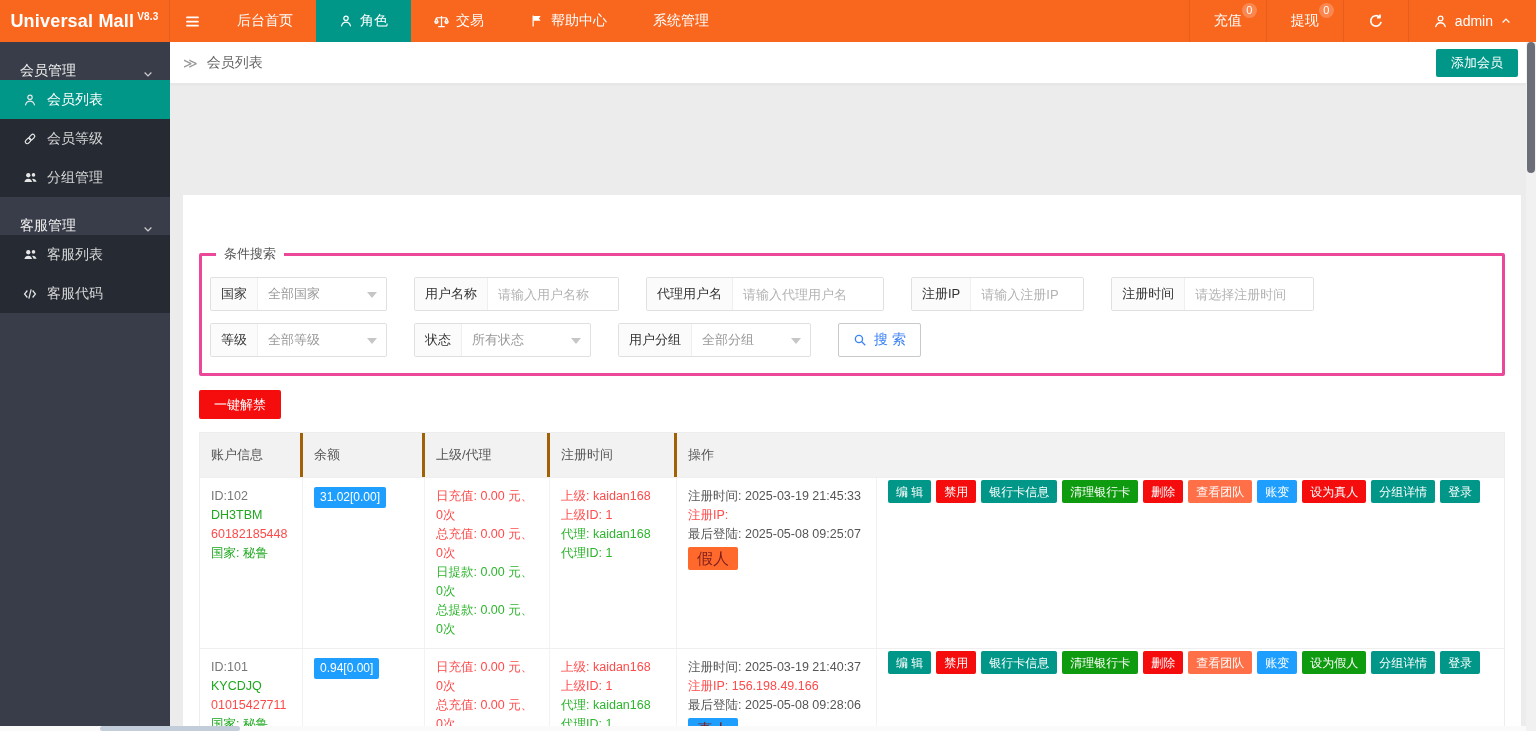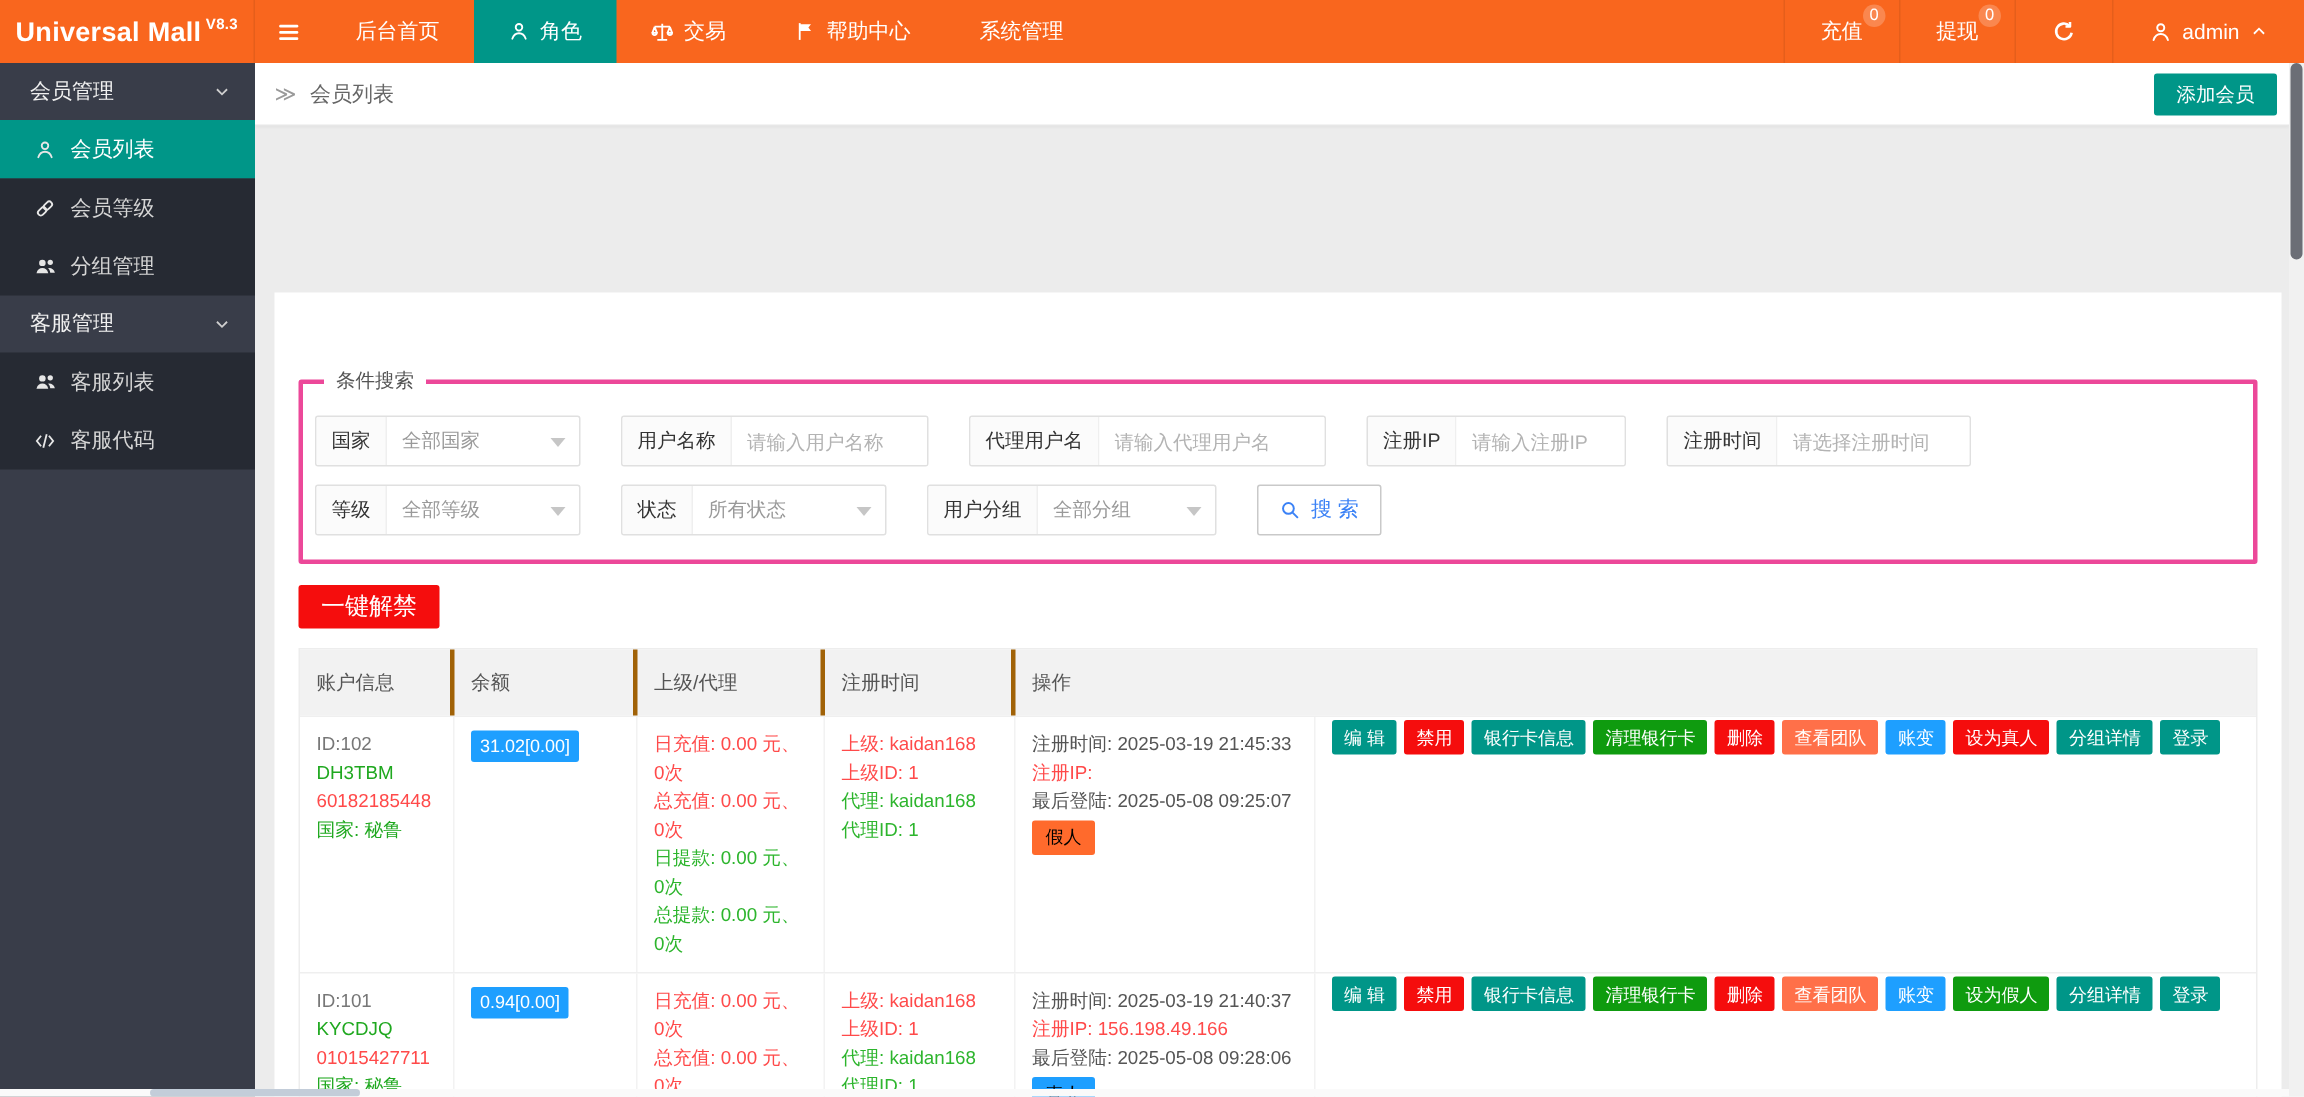--- a/index.html
+++ b/index.html
@@ -24,21 +24,21 @@
   .top-btn { position:relative; display:flex; align-items:center; padding:0 24px;
     font-size:14px; border-left:1px solid rgba(0,0,0,.08); cursor:pointer; }
   .top-badge { position:absolute; top:3px; right:9px; min-width:15px; height:15px;
     background:rgba(255,255,255,.22); border-radius:8px; font-size:11px; line-height:15px;
     text-align:center; padding:0 4px; }
   .admin-btn { display:flex; align-items:center; gap:7px; }
 
   
   .sidebar { position:absolute; top:42px; left:0; width:170px; bottom:0;
     background:#393d49; z-index:20; }
-  .side-group-header { height:38px; display:flex; align-items:center; justify-content:space-between;
+  .side-group-header { height:38px; display:flex; align-items:flex-end; justify-content:space-between;
     padding:0 16px 0 20px; font-size:14px; color:#f0f0f0; cursor:pointer; }
   .side-group-header .ic { color:#cfcfcf; }
   .side-item { height:39px; display:flex; align-items:center; gap:9px; padding-left:22px;
     font-size:14px; background:#262a33; color:#d6d6d6; cursor:pointer; }
   .side-item .ic { color:#e6e6e6; width:16px; }
   .side-item.active { background:#009688; color:#fff; }
 
   
   .main { position:absolute; left:170px; top:42px; right:10px; bottom:0; }
   .breadcrumb-bar { height:42px; background:#fff; display:flex; align-items:center;
@@ -63,36 +63,36 @@
   .f-value { position:relative; display:flex; align-items:center; padding:0 24px 0 10px;
     font-size:13px; color:#999; cursor:pointer; }
   .caret { position:absolute; right:9px; top:50%; margin-top:-2px; width:0; height:0;
     border-left:5px solid transparent; border-right:5px solid transparent; border-top:6px solid #c6c6c6; }
   .f-input { border:none; outline:none; font-size:13px; padding:0 10px; color:#333; }
   .f-input::placeholder { color:#b3b3b3; }
   .search-btn { height:34px; display:flex; align-items:center; gap:7px; padding:0 14px;
     background:#fff; border:1px solid #c9c9c9; border-radius:2px; font-size:14px; color:#3b82f6; cursor:pointer; }
 
   .unban-btn { margin-top:14px; background:#f50d0d; color:#fff; border:none; border-radius:2px;
-    height:29px; padding:0 15px; font-size:16px; cursor:pointer; display:block; }
+    height:29px; padding:0 15px; font-size:13px; cursor:pointer; display:block; }
 
   
   .table { margin-top:13px; border:1px solid #ededed; }
   .thead, .trow { display:grid; grid-template-columns:103px 122px 125px 127px 200px 1fr; }
   .thead { background:#f2f2f2; }
   .th { padding:13px 11px; font-size:13px; color:#555; border-right:3px solid #a16207; }
   .th:last-child { border-right:none; }
   .trow { border-top:1px solid #efefef; }
   .td { padding:9px 11px; font-size:12.5px; line-height:19px; border-right:1px solid #f2f2f2; }
   .td:last-child { border-right:none; }
   .t-gray { color:#777; } .t-name { color:#1fa81f; } .t-red { color:#ff4a4a; }
   .t-green { color:#2db52d; } .t-dark { color:#555; }
   .badge-balance { display:inline-block; background:#1e9fff; color:#fff; font-size:12px;
     padding:1px 6px; border-radius:2px; }
-  .tag { display:inline-block; color:#000000; font-size:12px; padding:2px 9px; border-radius:2px; margin-top:3px; }
+  .tag { display:inline-block; color:#7f1d1d; font-size:16px; padding:2px 9px; border-radius:2px; margin-top:3px; }
   .tag.orange { background:#ff6a2c; } .tag.blue { background:#1e9fff; }
   .actions { display:flex; flex-wrap:wrap; gap:5px; align-content:flex-start; padding-top:2px; }
   .abtn { border:none; color:#fff; font-size:12px; padding:4px 8px; border-radius:2px;
     cursor:pointer; white-space:nowrap; height:23px; }
   .abtn.teal { background:#009688; } .abtn.red { background:#f50d0d; }
   .abtn.green { background:#0f9b0f; } .abtn.orange { background:#ff7049; }
   .abtn.blue { background:#1e9fff; }
 
   
   .v-scroll { position:absolute; top:42px; right:0; width:10px; bottom:0; background:#f1f1f1; z-index:40; }

